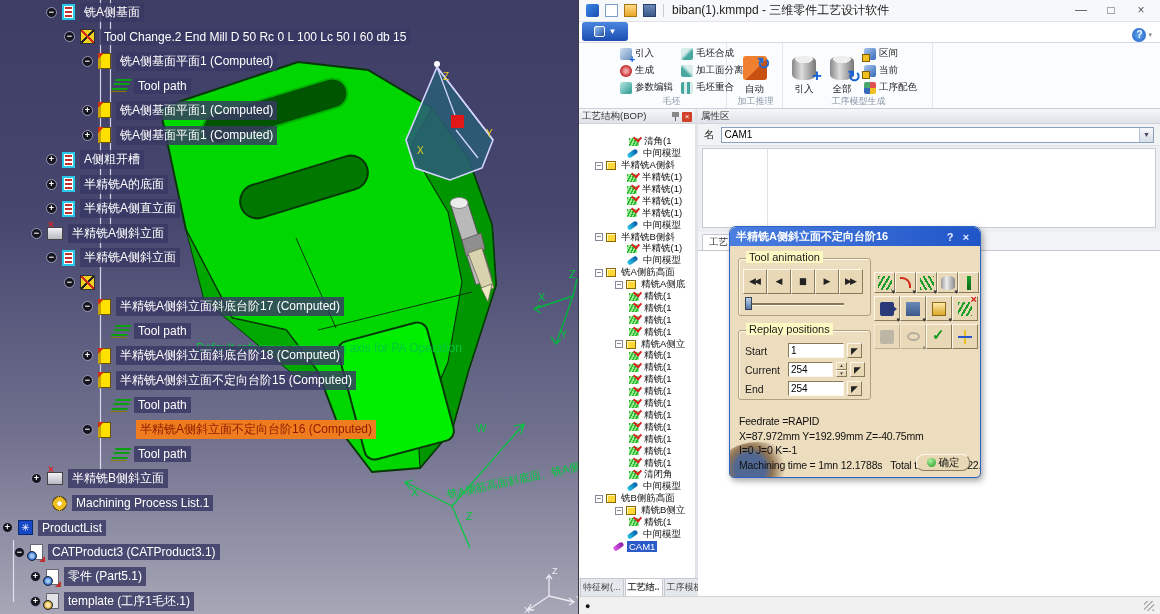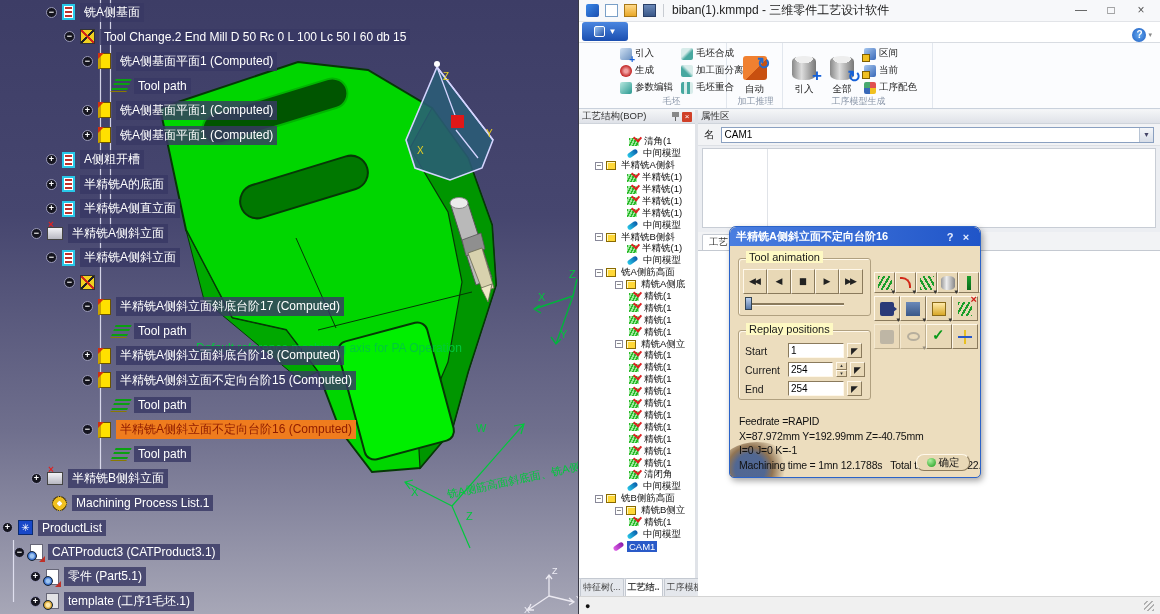--- a/index.html
+++ b/index.html
@@ -10,21 +10,21 @@
   #viewport{position:absolute;left:0;top:0;width:578px;height:614px;overflow:hidden;
     background:linear-gradient(180deg,#3d3d66 0%,#46466f 35%,#6f6f8d 70%,#a7a7b7 100%);}
   #scene{position:absolute;left:0;top:0;}
   #vtree{position:absolute;left:0;top:0;width:578px;}
   .vrow{height:24.55px;display:flex;align-items:center;white-space:nowrap;}
   .vrow .hdl{width:11px;height:11px;flex:none;border-radius:50%;background:#15151f;
     border:1px solid #9a9ab8;color:#fff;font-size:9px;line-height:8px;text-align:center;
     margin-right:5px;font-weight:bold;}
   .vrow .hdl:empty{visibility:hidden;width:0;margin:0;border:0;}
   .vrow .lbl{color:#fff;font-size:12px;background:rgba(56,56,100,0.82);padding:1px 4px;}
-  .vrow.sel .lbl{background:#ef7c1e;color:#8f1c00;}
+  .vrow.sel .lbl{background:#ef7c1e;color:#8f1c00;margin-left:20px;}
   .lv-prod{padding-left:2px}.lv-cat{padding-left:14px}.lv-part{padding-left:30px}
   .lv-proc{padding-left:31px}.lv-doc{padding-left:46px}.lv-tc{padding-left:64px}
   .lv-op{padding-left:82px}.lv-tp{padding-left:113px}.lv-mpl{padding-left:52px}
   .ic{flex:none;margin-right:5px;position:relative;display:inline-block;}
   .ic-doc{width:13px;height:16px;background:#fff;border:2px solid #28c8e8;}
   .ic-doc::before{content:"";position:absolute;inset:1px;
     background:repeating-linear-gradient(180deg,#c03028 0 2px,transparent 2px 4px);}
   .ic-tc{width:15px;height:15px;background:#f0d020;border:1px solid #333;}
   .ic-tc::before{content:"";position:absolute;inset:0;
     background:linear-gradient(45deg,transparent 44%,#d02818 44% 56%,transparent 56%),

